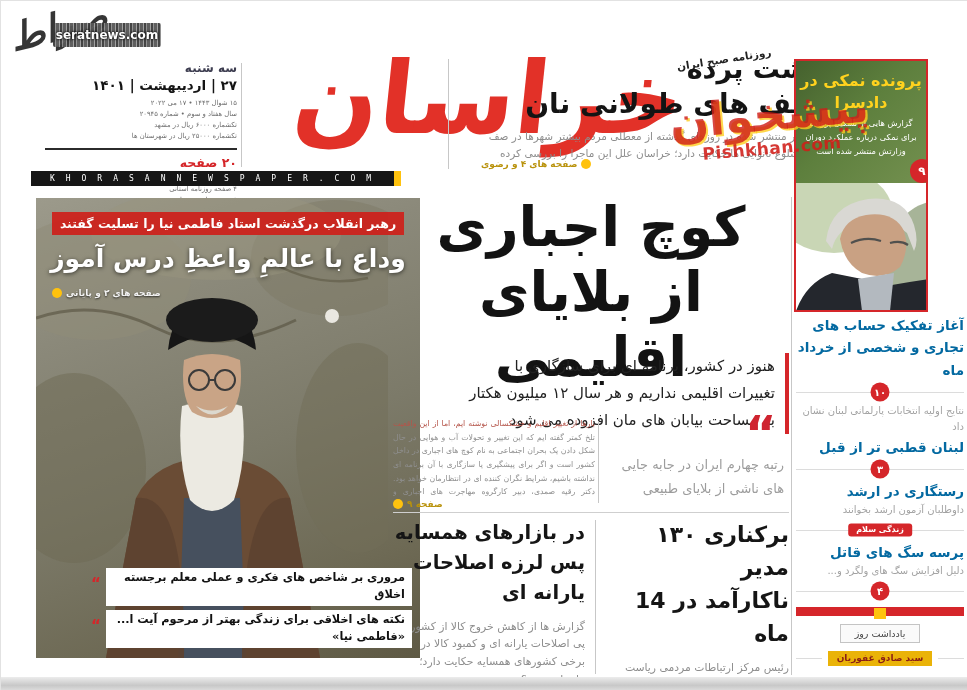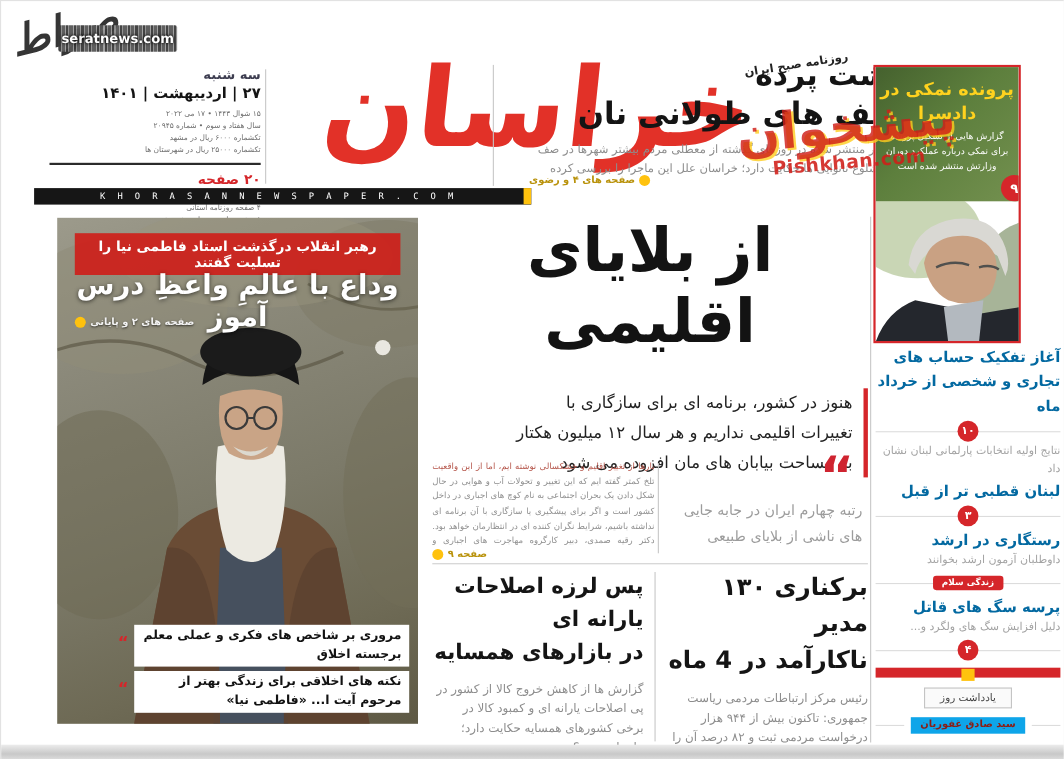--- a/index.html
+++ b/index.html
@@ -34,41 +34,41 @@
   
   .topstory{position:absolute;left:450px;top:50px;width:338px;margin-left:30px;}
   .ts-t1{font-size:27px;font-weight:900;color:#141414;line-height:1.3;}
   .ts-t2{font-size:28px;font-weight:900;color:#141414;line-height:1.25;margin-bottom:7px;}
   .ts-lead{font-size:10.5px;color:#8d8d8d;line-height:1.6;}
   .ts-ref{position:absolute;left:0;top:108px;display:flex;align-items:center;gap:4px;}
   .marker{width:10px;height:10px;border-radius:50%;background:#ffc20e;display:inline-block;flex:0 0 auto;}
   .reftext{font-size:9px;font-weight:bold;color:#b9920b;direction:rtl;}
 
   
-  .domainbar{position:absolute;left:30px;top:170px;width:452px;height:15px;background:#161616;color:#fff;
+  .domainbar{position:absolute;left:30px;top:170px;width:370px;height:15px;background:#161616;color:#fff;
              font-family:"DejaVu Sans Mono","Liberation Mono",monospace;font-size:8px;letter-spacing:11px;
              line-height:15px;text-align:center;overflow:hidden;}
   .domainbar::after{content:"";position:absolute;right:0;top:0;width:7px;height:15px;background:#ffc20e;}
 
   
   .nbox{position:absolute;left:793px;top:58px;width:134px;height:253px;border:2px solid #d5262a;
         box-sizing:border-box;background:#fff;overflow:hidden;}
   .nbox-green{position:absolute;left:0;top:0;right:0;height:122px;
               background:linear-gradient(135deg,#45612e,#5d7f3d 45%,#73904f);}
   .nbox-title{position:relative;z-index:2;padding-top:9px;text-align:center;color:#ffd21e;font-weight:900;
               font-size:16px;line-height:1.35;direction:rtl;}
   .nbox-lead{position:relative;z-index:2;margin:4px 9px 0;text-align:center;color:#fff;font-size:8.3px;
              line-height:1.65;direction:rtl;}
   .badge{background:#d5262a;color:#fff;border-radius:50%;text-align:center;font-weight:bold;}
   .nbox-badge{position:absolute;z-index:3;left:114px;top:98px;width:24px;height:24px;line-height:24px;font-size:12px;}
   .nbox-photo{position:absolute;left:0;top:122px;right:0;bottom:0;}
 
   
-  .photo{position:absolute;left:35px;top:197px;width:328px;height:460px;overflow:hidden;
-         background:linear-gradient(160deg,#9c9a8b 0%,#8b897a 25%,#7c7a69 55%,#6e6a55 80%,#5e5944 100%);margin-left:16px;}
+  .photo{position:absolute;left:35px;top:197px;width:384px;height:460px;overflow:hidden;
+         background:linear-gradient(160deg,#9c9a8b 0%,#8b897a 25%,#7c7a69 55%,#6e6a55 80%,#5e5944 100%);}
   .photo-banner{position:absolute;z-index:3;left:16px;right:16px;top:14px;background:rgba(206,32,27,.93);
                 color:#fff;font-weight:bold;font-size:12.5px;text-align:center;padding:4px 2px;direction:rtl;}
   .photo-headline{position:absolute;z-index:3;left:0;right:0;top:46px;color:#fff;font-weight:900;font-size:25px;
                   text-align:center;direction:rtl;text-shadow:0 1px 4px rgba(0,0,0,.65);}
   .photo-ref{position:absolute;z-index:3;left:16px;top:90px;display:flex;align-items:center;gap:4px;}
   .photo-ref .reftext{color:#f3f3f3;text-shadow:0 1px 2px rgba(0,0,0,.7);}
   .photo-caps{position:absolute;z-index:3;left:55px;right:8px;bottom:10px;direction:rtl;}
   .cap-row{display:flex;align-items:center;justify-content:flex-start;margin-top:4px;}
   .cap-quote{color:#d5262a;font-size:15px;font-weight:bold;margin-right:5px;transform:translateY(-3px);}
   .cap-text{background:#fff;color:#121212;font-size:11.3px;font-weight:bold;padding:2px 7px;line-height:1.5;}
@@ -109,21 +109,21 @@
   .sb-tag{position:absolute;left:50%;top:50%;transform:translate(-50%,-50%);background:#d5262a;color:#fff;
           font-size:8px;font-weight:bold;padding:2.5px 8px;border-radius:3px;line-height:1;white-space:nowrap;}
   .sb-redbar{position:relative;height:9px;background:#d5262a;margin:8px 0 6px;}
   .sb-redbar::after{content:"";position:absolute;left:50%;top:1px;transform:translateX(-50%);
                     width:12px;height:11px;background:#ffc20e;}
   .sb-secwrap{text-align:center;margin:2px 0 8px;}
   .sb-section{display:inline-block;border:1px solid #c4c4c4;background:#fafafa;color:#444;font-size:9.5px;
               padding:3px 14px;}
   .sb-authorrow{display:flex;align-items:center;gap:6px;margin:4px 0 8px;}
   .sb-hl{flex:1;height:1px;background:#dcdcdc;}
-  .sb-author{background:#0ea5e9;color:#8a1d15;font-weight:bold;font-size:9px;padding:2.5px 9px;white-space:nowrap;}
+  .sb-author{background:#eab308;color:#8a1d15;font-weight:bold;font-size:9px;padding:2.5px 9px;white-space:nowrap;}
   .sb-notetitle{font-size:15px;font-weight:900;color:#151515;line-height:1.6;}
 
   
   .pish{position:absolute;left:664px;top:90px;z-index:70;transform:rotate(-5deg);pointer-events:none;
         text-align:center;width:210px;}
   .pish-logo{font-size:46px;font-weight:900;line-height:1;color:rgba(208,30,24,.82);direction:rtl;
              text-shadow:2px 2px 0 rgba(255,205,30,.8);}
   .pish-site{font-size:17px;font-weight:bold;color:rgba(208,30,24,.88);letter-spacing:.5px;margin-top:1px;}
 
   .bottomband{position:absolute;left:0;top:676px;width:967px;height:14px;
@@ -228,44 +228,45 @@
         <span class="cap-quote">“</span>
       </div>
       <div class="cap-row">
         <span class="cap-text">نکته های اخلاقی برای زندگی بهتر از مرحوم آیت ا... «فاطمی نیا»</span>
         <span class="cap-quote">“</span>
       </div>
     </div>
   </div>
 
   <div class="mh">
+    <div class="mh1">کوچ اجباری</div>
     <div class="mh2">از بلایای اقلیمی</div>
   </div>
   <div class="sub">هنوز در کشور، برنامه ای برای سازگاری با تغییرات اقلیمی نداریم و هر سال ۱۲ میلیون هکتار به مساحت بیابان های مان افزوده می شود</div>
   <div class="quote-mark">“</div>
   <div class="quote-text">رتبه چهارم ایران در جابه جایی های ناشی از بلایای طبیعی</div>
   <div class="mbody">بارها از تغییر اقلیم و خشکسالی نوشته ایم، اما از این واقعیت تلخ کمتر گفته ایم که این تغییر و تحولات آب و هوایی در حال شکل دادن یک بحران اجتماعی به نام کوچ های اجباری در داخل کشور است و اگر برای پیشگیری یا سازگاری با آن برنامه ای نداشته باشیم، شرایط نگران کننده ای در انتظارمان خواهد بود. دکتر رقیه صمدی، دبیر کارگروه مهاجرت های اجباری و پناهجویی رصدخانه مهاجرت ایران در گفت وگو با ایسنا گزارشی نگران کننده در این باره ارائه کرده است که مهم ترین بخش های آن را در ادامه می خوانید. به گفته صمدی، هم اکنون ایران به عنوان ششمین کشور مخاطره خیز جهان شناخته می شود و شاهد بلایای طبیعی متعددی است...</div>
   <div class="mref">
     <span class="marker"></span>
     <span class="reftext">صفحه ۹</span>
   </div>
   <div class="vr" style="left:597px;top:420px;height:82px;"></div>
 
   <div class="hr" style="left:392px;top:511px;width:396px;"></div>
 
   <div class="art art-r">
     <div class="art-t">برکناری ۱۳۰ مدیر</div>
-    <div class="art-t">ناکارآمد در 4 ماه</div>
+    <div class="art-t">ناکارآمد در 14 ماه</div>
     <div class="art-lead">رئیس مرکز ارتباطات مردمی ریاست جمهوری: تاکنون بیش از ۹۴۴ هزار درخواست مردمی ثبت و ۸۲ درصد آن را پیگیری کرده ایم</div>
 
   </div>
   <div class="vr" style="left:594px;top:519px;height:154px;"></div>
   <div class="art art-l">
+    <div class="art-t">در بازارهای همسایه</div>
     <div class="art-t">پس لرزه اصلاحات یارانه ای</div>
-    <div class="art-t">در بازارهای همسایه</div>
     <div class="art-lead">گزارش ها از کاهش خروج کالا از کشور در پی اصلاحات یارانه ای و کمبود کالا در برخی کشورهای همسایه حکایت دارد؛ ماجرا چیست؟</div>
 
   </div>
 
   <div class="vr" style="left:790px;top:196px;height:478px;"></div>
 
   <div class="sb">
     <div class="sb-title">آغاز تفکیک حساب های تجاری و شخصی از خرداد ماه</div>
     <div class="sb-div">
       <span class="badge sb-badge">۱۰</span>

